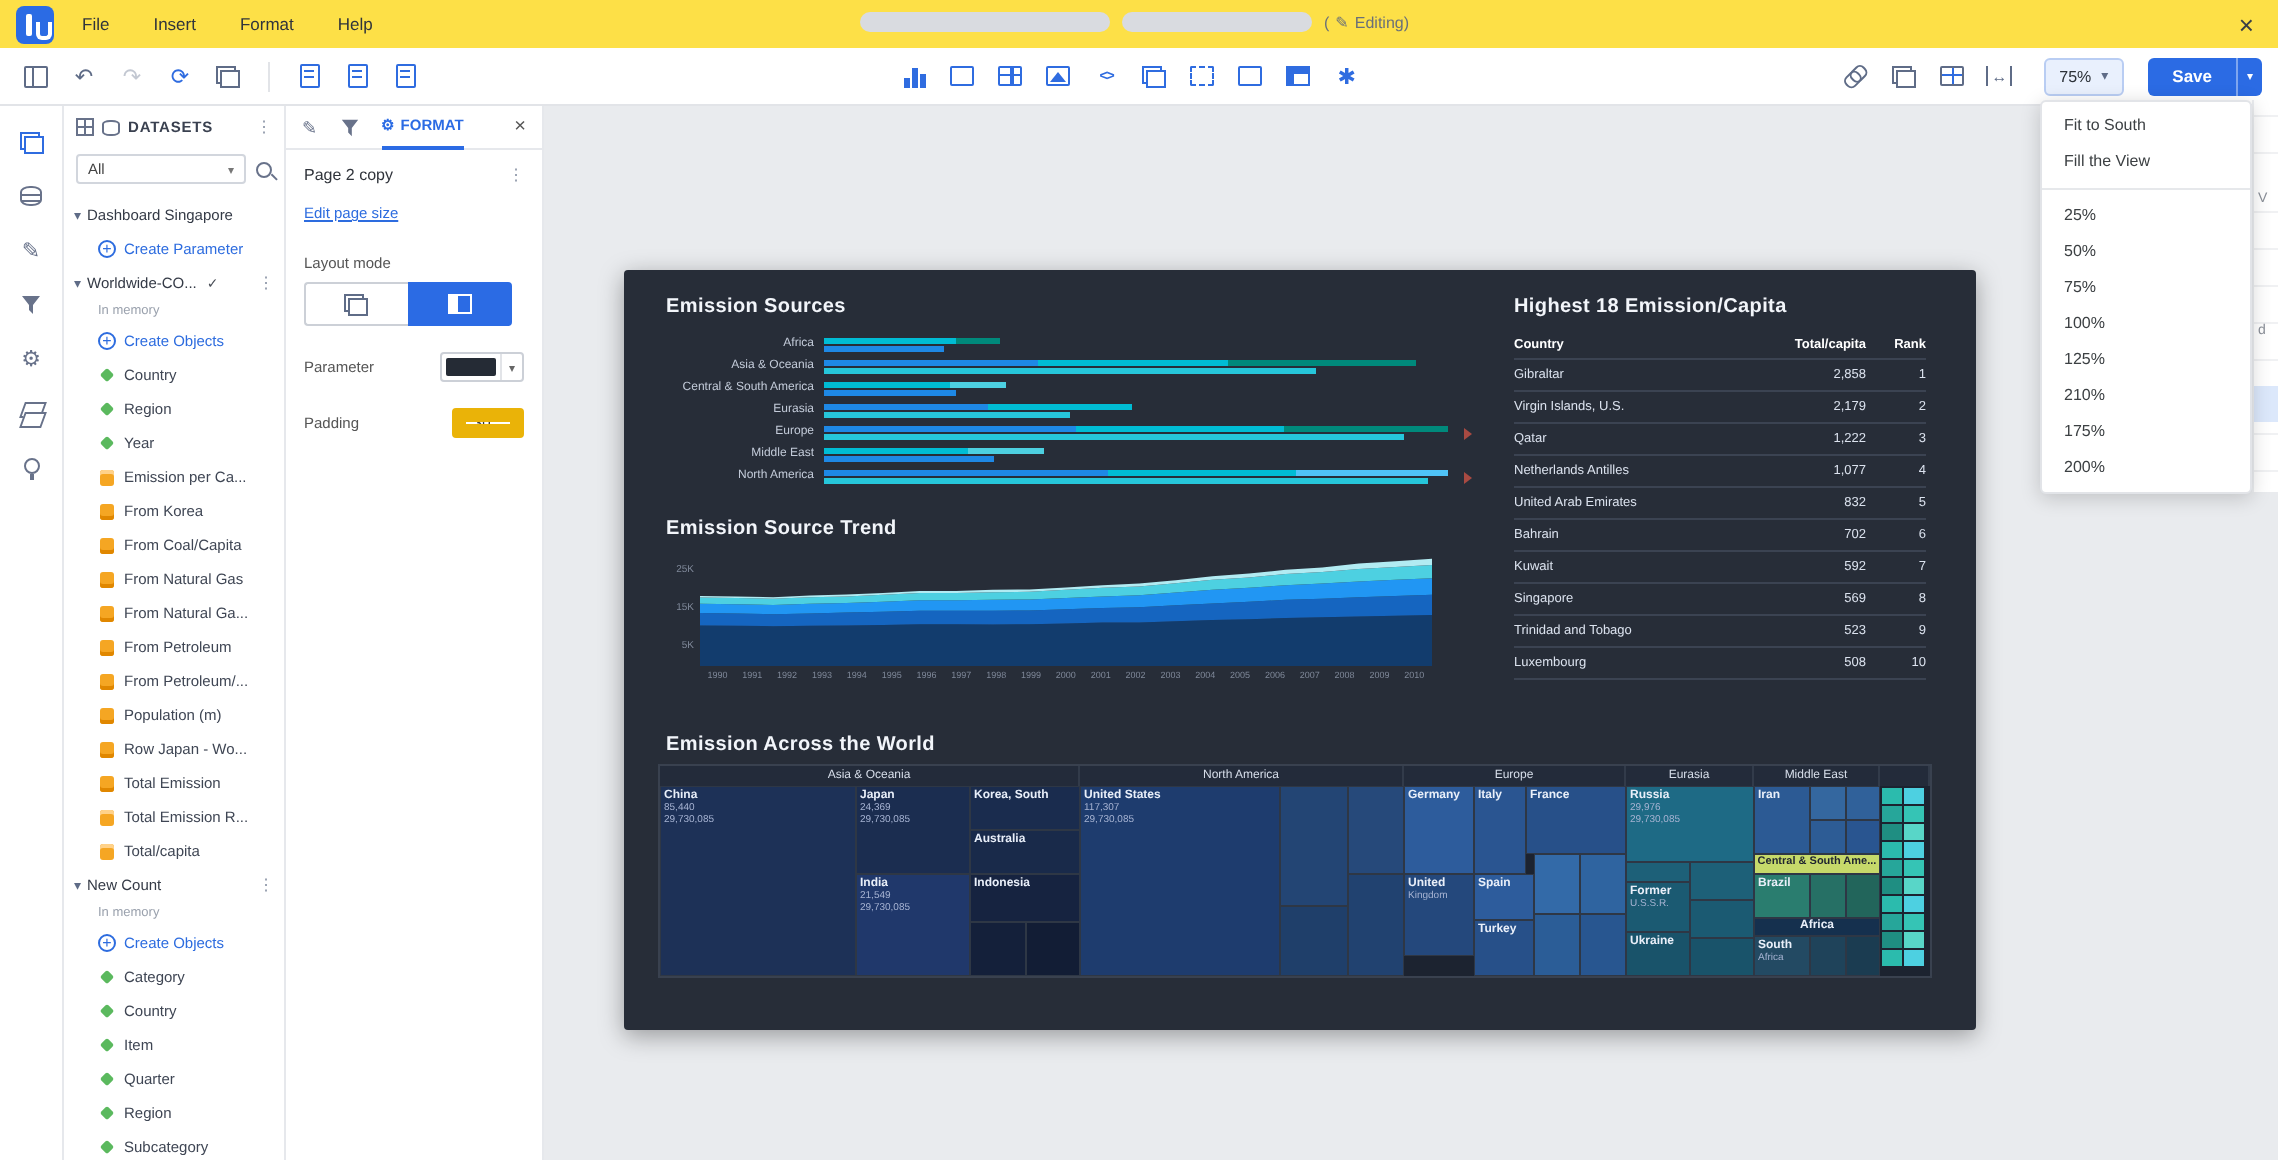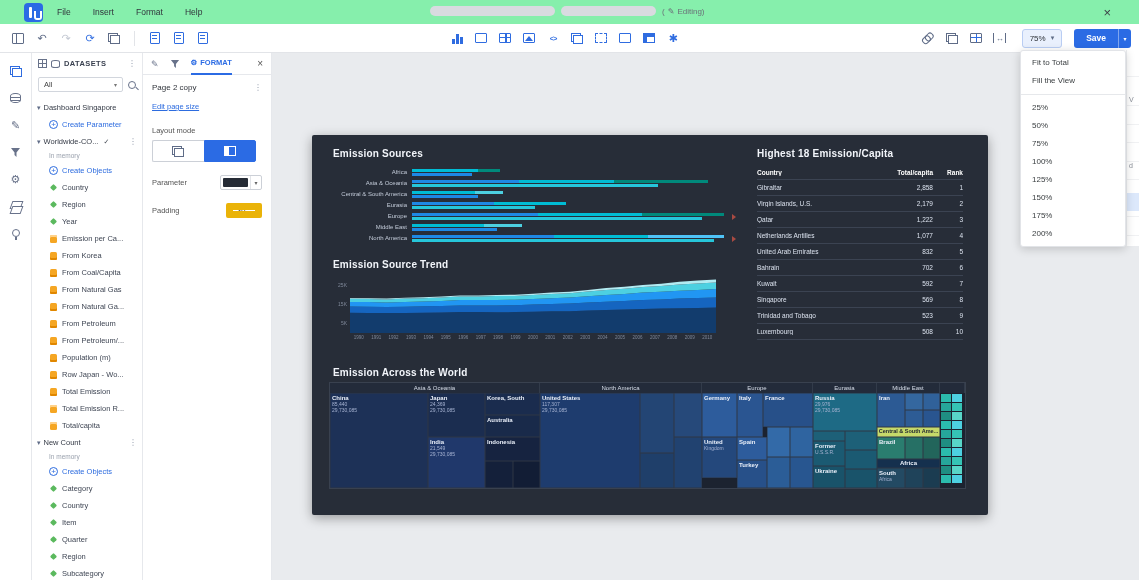--- a/index.html
+++ b/index.html
@@ -1,20 +1,20 @@
 <!DOCTYPE html>
 <html><head>
 <meta charset="utf-8">
 <style>
   *{box-sizing:border-box;margin:0;padding:0}
   html,body{width:1139px;height:580px;overflow:hidden;font-family:"Liberation Sans",sans-serif;background:#e9ebee}
   .app{position:relative;width:1139px;height:580px}
 
   
-  .topbar{height:24px;background:#86efac;display:flex;align-items:center;padding:0 24px;position:relative}
+  .topbar{height:24px;background:#fde047;display:flex;align-items:center;padding:0 8px;position:relative}
   .logo{width:19px;height:19px;border-radius:4px;background:#2b6be4;position:relative;flex:0 0 auto}
   .logo::before{content:"";position:absolute;left:5px;top:4px;width:3px;height:11px;background:#fff;border-radius:1px}
   .logo::after{content:"";position:absolute;left:10px;top:8px;width:4px;height:7px;border:2px solid #fff;border-top:none;border-radius:0 0 3px 3px}
   .menus{display:flex;gap:22px;margin-left:14px}
   .menu{font-size:8.5px;color:#30343b;cursor:default}
   .titlewrap{position:absolute;left:430px;top:6px;display:flex;align-items:center;gap:6px}
   .ph-bar{height:10px;background:#d9dbe0;border-radius:5px}
   .ed{display:flex;align-items:center;gap:3px;font-size:8px;color:#6a7078}
   .ed .pic{color:#6a7078;font-size:8px}
   .close-x{margin-left:auto;font-size:13px;color:#3a3f46;line-height:1;padding:0 4px;cursor:pointer}
@@ -743,29 +743,29 @@
               <div class="td c1">508</div>
               <div class="td c2">10</div>
             </div>
           </div>
 
       </div>
     </div>
   </div>
 
   <div class="zoom-dd">
-      <div class="dd-item">Fit to Total</div>
+      <div class="dd-item">Fit to South</div>
       <div class="dd-item">Fill the View</div>
       <div class="dd-div"></div>
       <div class="dd-item">25%</div>
       <div class="dd-item">50%</div>
       <div class="dd-item">75%</div>
       <div class="dd-item">100%</div>
       <div class="dd-item">125%</div>
-      <div class="dd-item">150%</div>
+      <div class="dd-item">210%</div>
       <div class="dd-item">175%</div>
       <div class="dd-item">200%</div>
     </div>
 
   <div class="sliver">
     <span class="frag" style="top:46px">V</span>
     <span class="frag" style="top:112px">d</span>
     <span class="sel"></span>
   </div>
 

